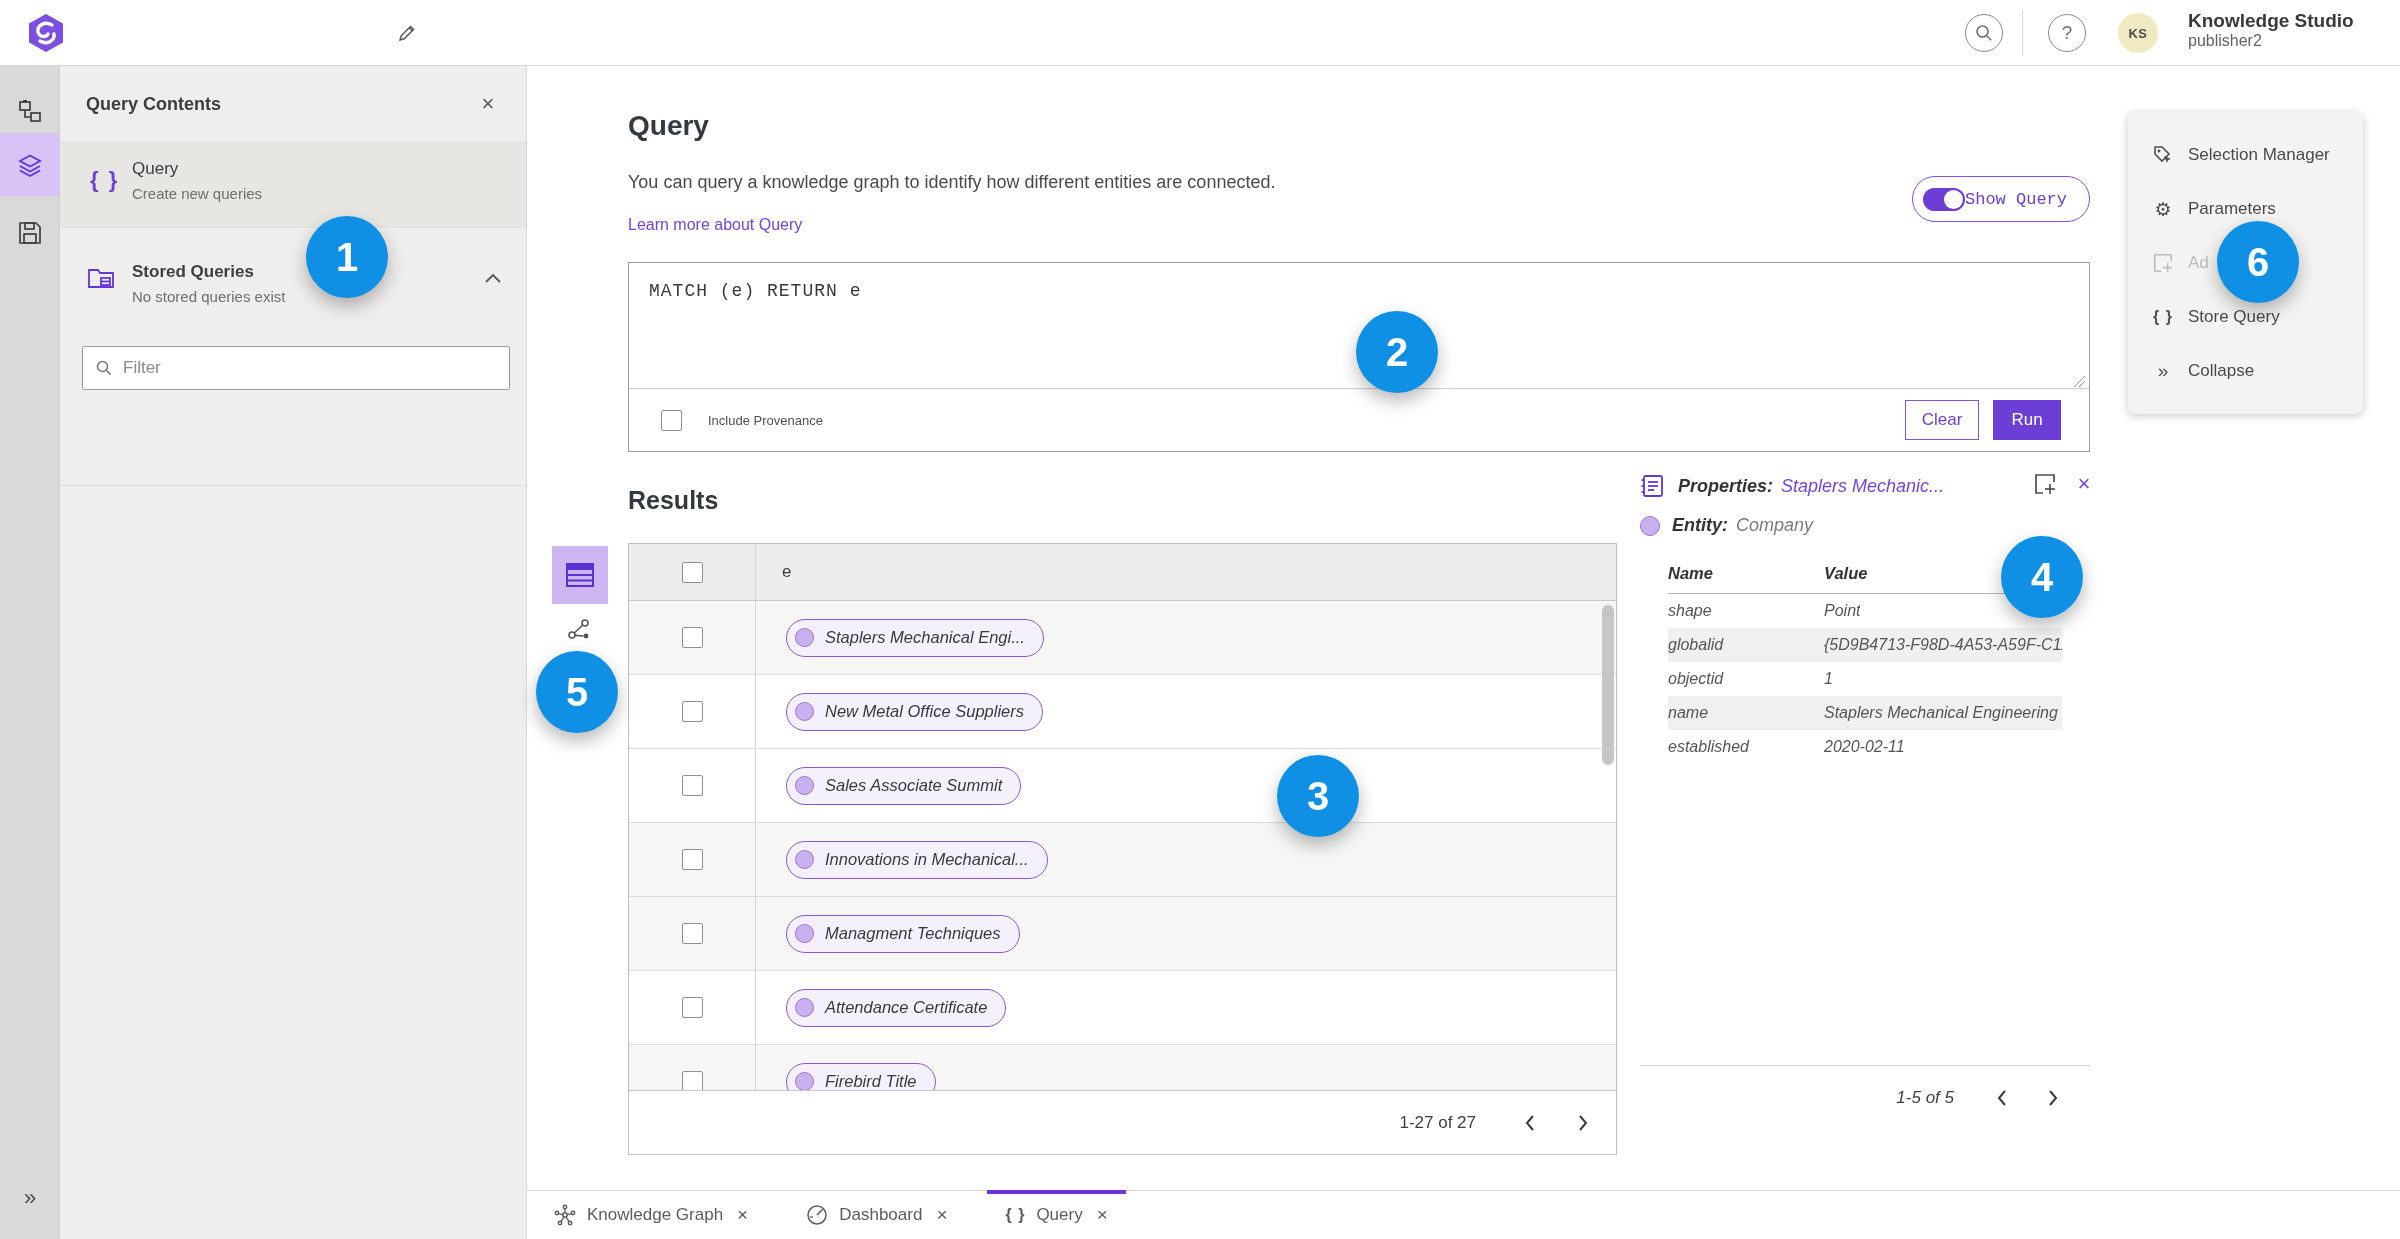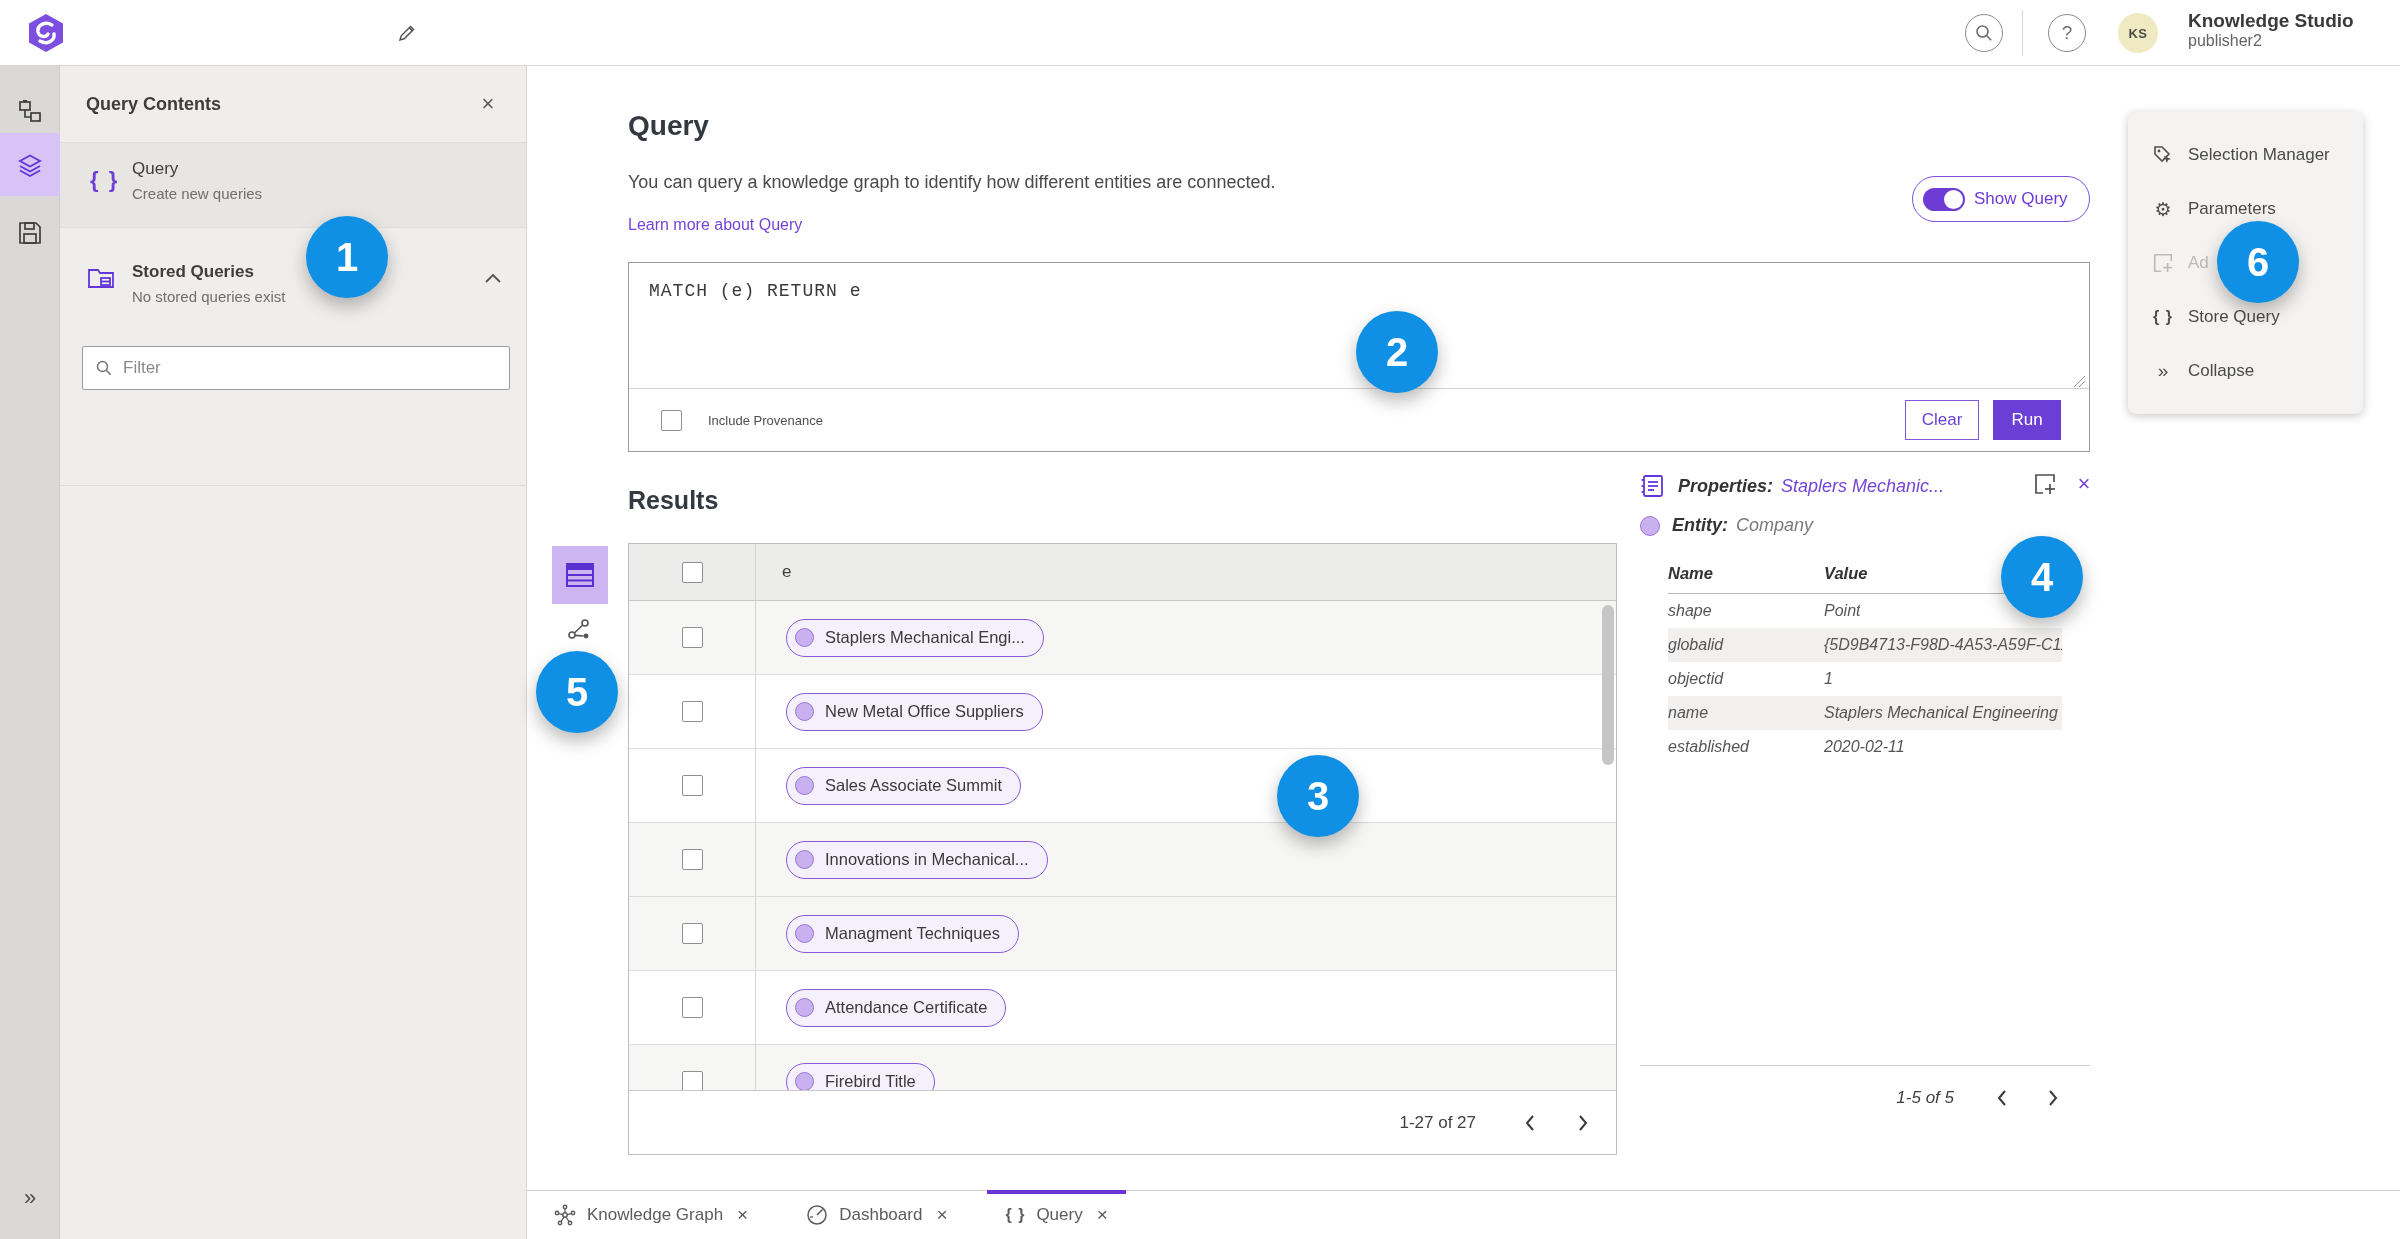--- a/index.html
+++ b/index.html
@@ -45,21 +45,21 @@
   .filter-box input { border:none; outline:none; flex:1; font-size:17px; color:#444; margin-left:10px; font-family:inherit; background:transparent; }
   .filter-box input::placeholder { color:#8a8a8a; }
 
   
   .h-query { position:absolute; left:628px; top:110px; font-size:28px; font-weight:700; color:#333940; }
   .q-desc { position:absolute; left:628px; top:172px; font-size:18px; color:#4a4a4a; }
   .q-link { position:absolute; left:628px; top:216px; font-size:16px; color:#7444d8; cursor:pointer; }
   .show-query { position:absolute; left:1912px; top:176px; width:178px; height:46px; border:1.5px solid #7c50da; border-radius:23px; display:flex; align-items:center; padding:0 12px 0 10px; cursor:pointer; background:#fff; }
   .switch { width:42px; height:23px; border-radius:12px; background:#6d3cd4; position:relative; flex:none; }
   .switch .knob { position:absolute; right:2px; top:2px; width:19px; height:19px; border-radius:50%; background:#fff; }
-  .show-query .lbl { margin-left:9px; font-size:17px; color:#6d3cd4; }
+  .show-query .lbl { font-size:17px; color:#6d3cd4;font-family:Liberation Mono, monospace; }
 
   .query-box { position:absolute; left:628px; top:262px; width:1462px; height:190px; border:1px solid #9a9a9a; background:#fff; }
   .query-textarea { display:block; width:100%; height:126px; border:none; border-bottom:1px solid #cfcfcf; resize:none; outline:none; padding:18px 20px; font-family:"Liberation Mono","DejaVu Sans Mono",monospace; font-size:18px; color:#3a3a3a; letter-spacing:1px; }
   .grip { position:absolute; right:4px; top:112px; width:12px; height:12px; background:
     linear-gradient(135deg, transparent 50%, #9a9a9a 50%, #9a9a9a 56%, transparent 56%, transparent 72%, #9a9a9a 72%, #9a9a9a 78%, transparent 78%); }
   .query-actions { position:absolute; left:0; right:0; bottom:0; height:62px; display:flex; align-items:center; }
   .prov { display:flex; align-items:center; margin-left:32px; }
   .checkbox { width:21px; height:21px; border:1.5px solid #8f8f8f; border-radius:2px; background:#fff; flex:none; cursor:pointer; }
   .prov .lbl { margin-left:26px; font-size:13px; color:#4f4f4f; }
   .q-buttons { margin-left:auto; margin-right:28px; display:flex; gap:14px; }
@@ -72,21 +72,21 @@
   .view-table-btn { position:absolute; left:552px; top:546px; width:56px; height:58px; background:#cdb5f2; display:flex; align-items:center; justify-content:center; cursor:pointer; }
   .view-graph-btn { position:absolute; left:556px; top:610px; width:46px; height:40px; display:flex; align-items:center; justify-content:center; cursor:pointer; }
 
   .results-table { position:absolute; left:628px; top:543px; width:989px; height:612px; border:1px solid #bfbfbf; background:#fff; }
   .rt-header { height:57px; background:#ececea; border-bottom:1px solid #c9c9c9; display:flex; align-items:center; }
   .rt-cell-check { width:127px; height:100%; border-right:1px solid #d4d4d4; display:flex; align-items:center; justify-content:center; flex:none; }
   .rt-header .colname { font-size:17px; color:#3f3f3f; padding-left:26px; }
   .rt-body { position:relative; height:489px; overflow:hidden; }
   .rt-row { height:74px; display:flex; align-items:stretch; border-bottom:1px solid #dcdcdc; background:#fff; }
   .rt-row.alt { background:#f6f6f5; }
-  .rt-cellcontent { display:flex; align-items:center; padding-left:30px; }
+  .rt-cellcontent { display:flex; align-items:center; padding-left:30px;font-style:italic; }
   .pill { display:inline-flex; align-items:center; height:38px; border:1.5px solid #8a5ad6; border-radius:19px; background:#f5f1fc; padding:0 18px 0 8px; cursor:pointer; }
   .pill .dot { width:19px; height:19px; border-radius:50%; background:#c9b1ef; border:1.5px solid #9a74d4; margin-right:11px; flex:none; }
   .pill .txt { font-size:16.5px; color:#3a3a3a; white-space:nowrap; }
   .rt-scrollthumb { position:absolute; right:2px; top:4px; width:12px; height:160px; background:#c6c6c6; border-radius:6px; }
   .rt-footer { height:64px; border-top:1px solid #c9c9c9; display:flex; align-items:center; justify-content:flex-end; padding-right:16px; }
   .page-label { font-size:17px; color:#3f3f3f; margin-right:36px; }
   .page-btn { width:34px; height:34px; display:flex; align-items:center; justify-content:center; cursor:pointer; }
   .page-btn.prev { margin-right:20px; }
 
   

